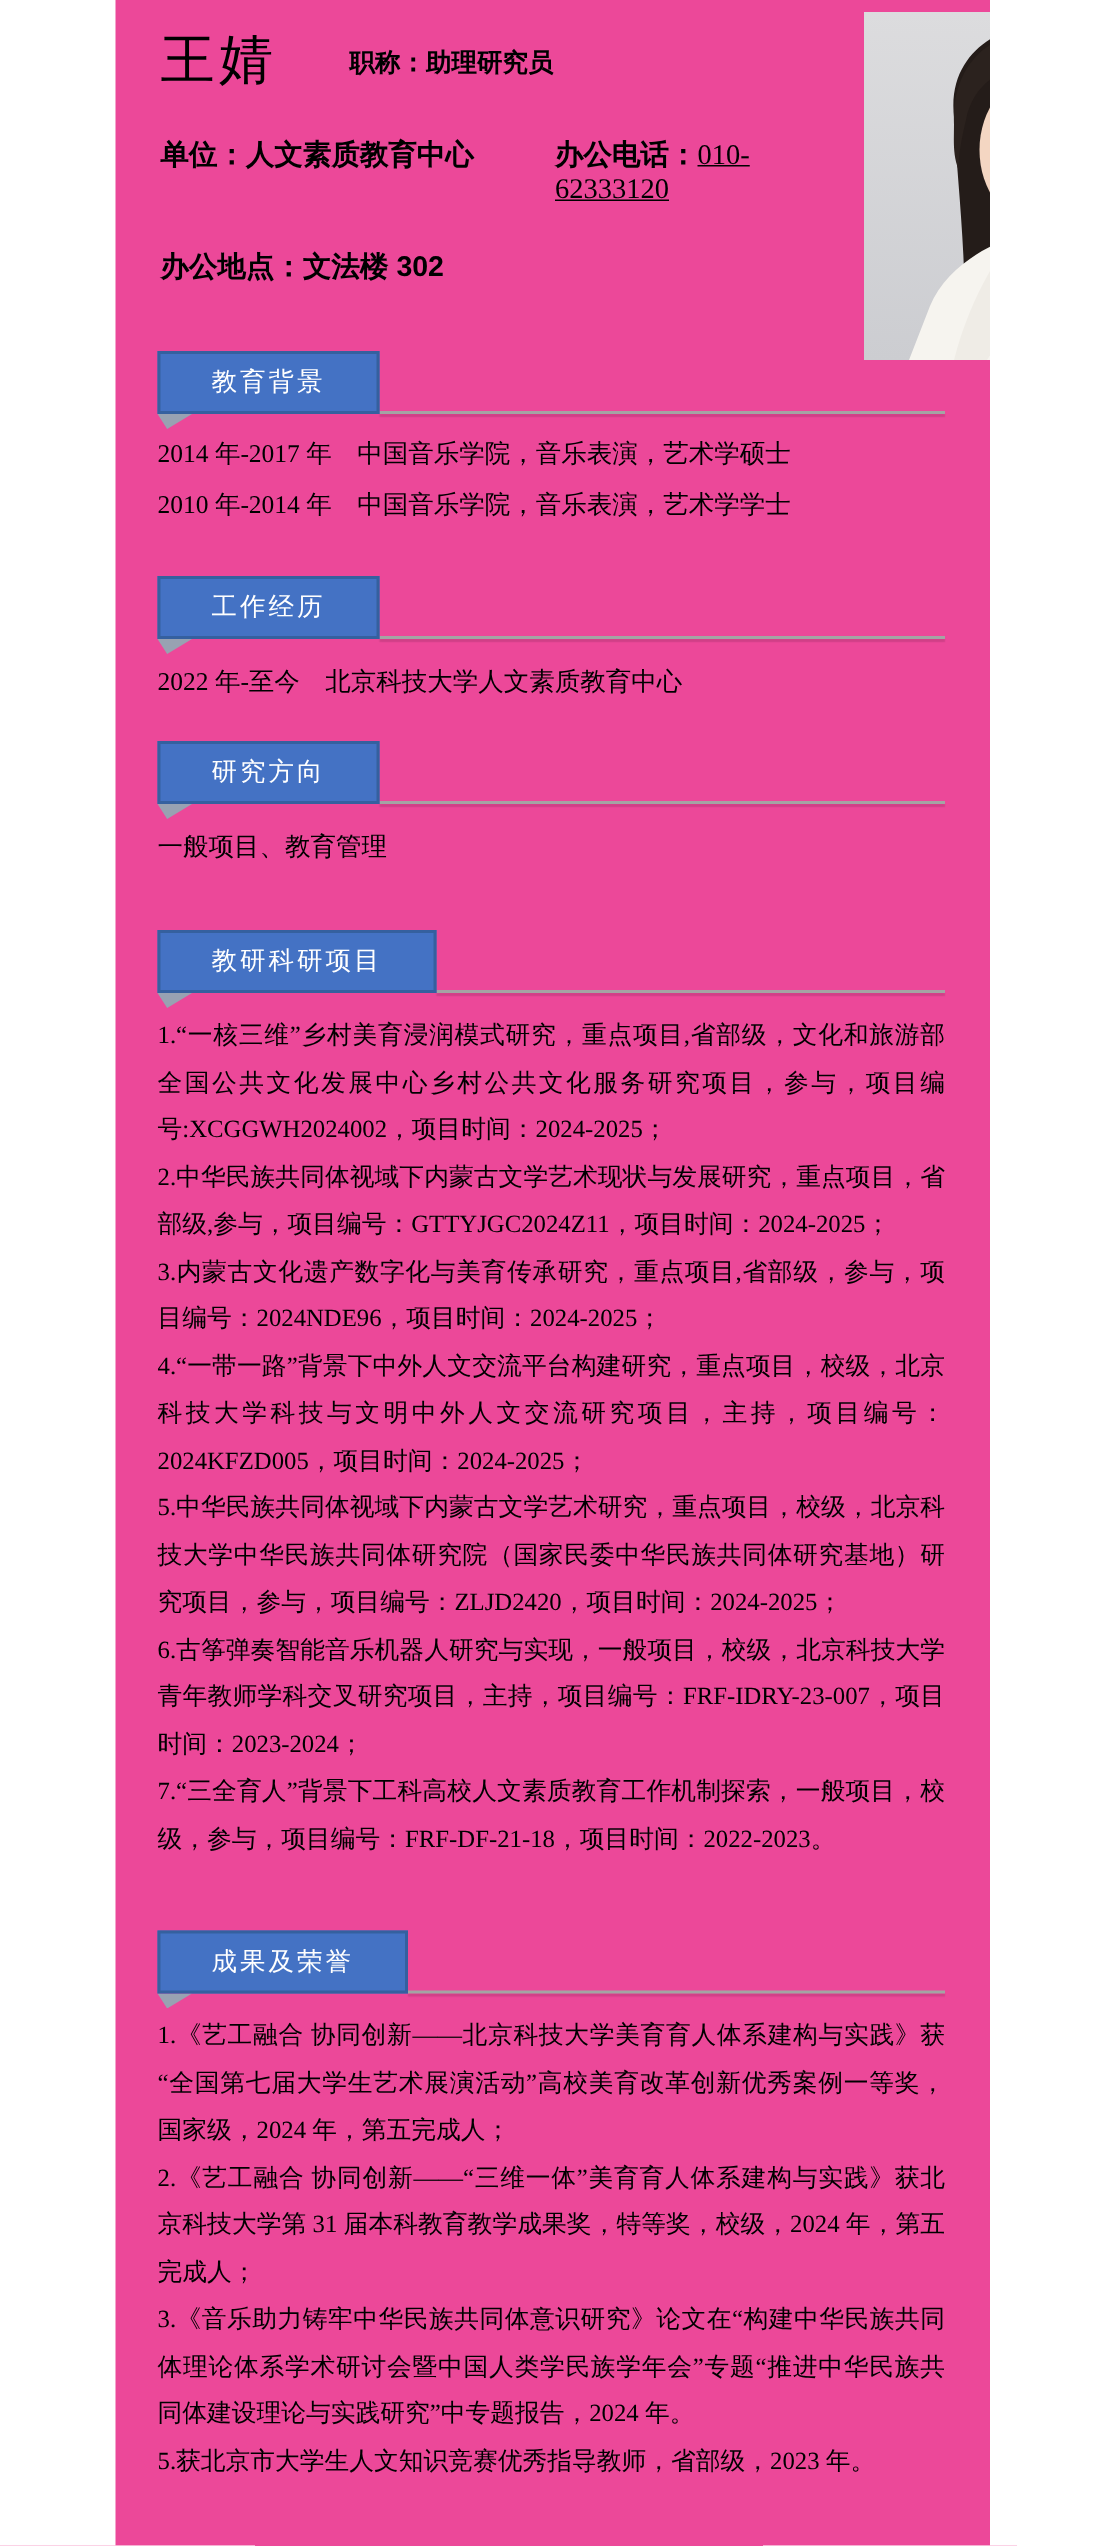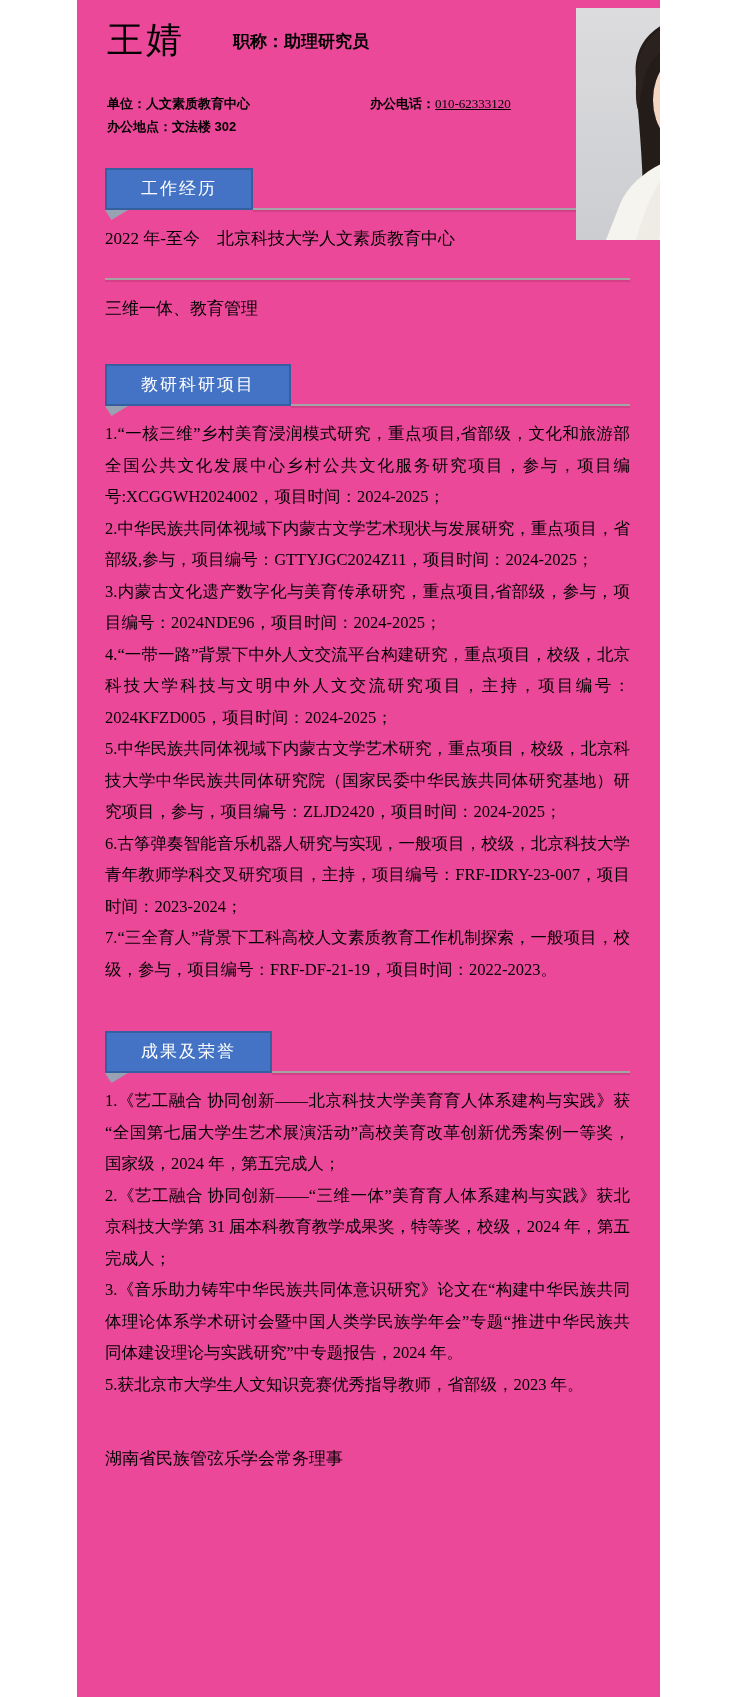--- a/index.html
+++ b/index.html
@@ -34,21 +34,22 @@
     font-size: 17px;
     margin-left: 48px;
     padding-bottom: 7px;
     color: #000;
   }
   .info-grid {
     margin: 32px 0 0 30px;
     width: 460px;
     display: grid;
     grid-template-columns: 263px auto;
-    font-size: 13px;
+    row-gap: 29px;
+    font-size: 19px;
     line-height: 23px;
   }
   .info-label {
     font-family: "Liberation Sans", sans-serif;
     font-weight: 700;
     color: #000;
   }
   .info-value { color: #000; }
   .info-value.latin { font-family: "Liberation Serif", serif; font-weight: 400; text-decoration: underline; }
   .info-value.cjk { font-family: "Liberation Sans", sans-serif; font-weight: 700; }
@@ -163,57 +164,72 @@
       <path d="M100,150 L117,166 L96,210 L82,232 L60,232 C68,200 84,168 100,150 Z" fill="#efece6"></path>
       <path d="M136,150 L117,166 L140,214 L152,232 L176,232 C168,198 152,168 136,150 Z" fill="#efece6"></path>
 
       <path d="M104,152 L117,164 L130,152 L142,232 L94,232 Z" fill="#273c68"></path>
       <path d="M110,170 L126,170 L132,232 L104,232 Z" fill="#6fa3d8"></path>
       <path d="M113,190 L123,190 L126,232 L110,232 Z" fill="#1d2d4f"></path>
     </svg>
   </div>
 
   <main>
+    <section class="sec sec-1">
+      <div class="sec-head">
+        <div class="sec-box">
+          <span>教育背景</span>
+        </div>
+        <div class="sec-rule"></div>
+      </div>
+      <div class="sec-body">
+          <p class="item">2014 年-2017 年　中国音乐学院，音乐表演，艺术学硕士</p>
+          <p class="item">2010 年-2014 年　中国音乐学院，音乐表演，艺术学学士</p>
+        </div>
+    </section>
 
     <section class="sec sec-2">
       <div class="sec-head">
         <div class="sec-box">
           <span>工作经历</span>
         </div>
         <div class="sec-rule"></div>
       </div>
       <div class="sec-body">
           <p class="item">2022 年-至今　北京科技大学人文素质教育中心</p>
         </div>
     </section>
 
     <section class="sec sec-3">
       <div class="sec-head">
-        <div class="sec-rule"></div>
-      </div>
-      <div class="sec-body">
-          <p class="item">三维一体、教育管理</p>
+        <div class="sec-box">
+          <span>研究方向</span>
+        </div>
+        <div class="sec-rule"></div>
+      </div>
+      <div class="sec-body">
+          <p class="item">一般项目、教育管理</p>
         </div>
     </section>
 
     <section class="sec sec-4">
       <div class="sec-head">
         <div class="sec-box">
           <span>教研科研项目</span>
         </div>
         <div class="sec-rule"></div>
       </div>
       <div class="sec-body">
           <p class="item">1.“一核三维”乡村美育浸润模式研究，重点项目,省部级，文化和旅游部全国公共文化发展中心乡村公共文化服务研究项目，参与，项目编号:XCGGWH2024002，项目时间：2024-2025；</p>
           <p class="item">2.中华民族共同体视域下内蒙古文学艺术现状与发展研究，重点项目，省部级,参与，项目编号：GTTYJGC2024Z11，项目时间：2024-2025；</p>
           <p class="item">3.内蒙古文化遗产数字化与美育传承研究，重点项目,省部级，参与，项目编号：2024NDE96，项目时间：2024-2025；</p>
           <p class="item">4.“一带一路”背景下中外人文交流平台构建研究，重点项目，校级，北京科技大学科技与文明中外人文交流研究项目，主持，项目编号：2024KFZD005，项目时间：2024-2025；</p>
           <p class="item">5.中华民族共同体视域下内蒙古文学艺术研究，重点项目，校级，北京科技大学中华民族共同体研究院（国家民委中华民族共同体研究基地）研究项目，参与，项目编号：ZLJD2420，项目时间：2024-2025；</p>
           <p class="item">6.古筝弹奏智能音乐机器人研究与实现，一般项目，校级，北京科技大学青年教师学科交叉研究项目，主持，项目编号：FRF-IDRY-23-007，项目时间：2023-2024；</p>
-          <p class="item">7.“三全育人”背景下工科高校人文素质教育工作机制探索，一般项目，校级，参与，项目编号：FRF-DF-21-19，项目时间：2022-2023。</p>
+          <p class="item">7.“三全育人”背景下工科高校人文素质教育工作机制探索，一般项目，校级，参与，项目编号：FRF-DF-21-18，项目时间：2022-2023。</p>
         </div>
     </section>
 
     <section class="sec sec-5">
       <div class="sec-head">
         <div class="sec-box">
           <span>成果及荣誉</span>
         </div>
         <div class="sec-rule"></div>
       </div>

